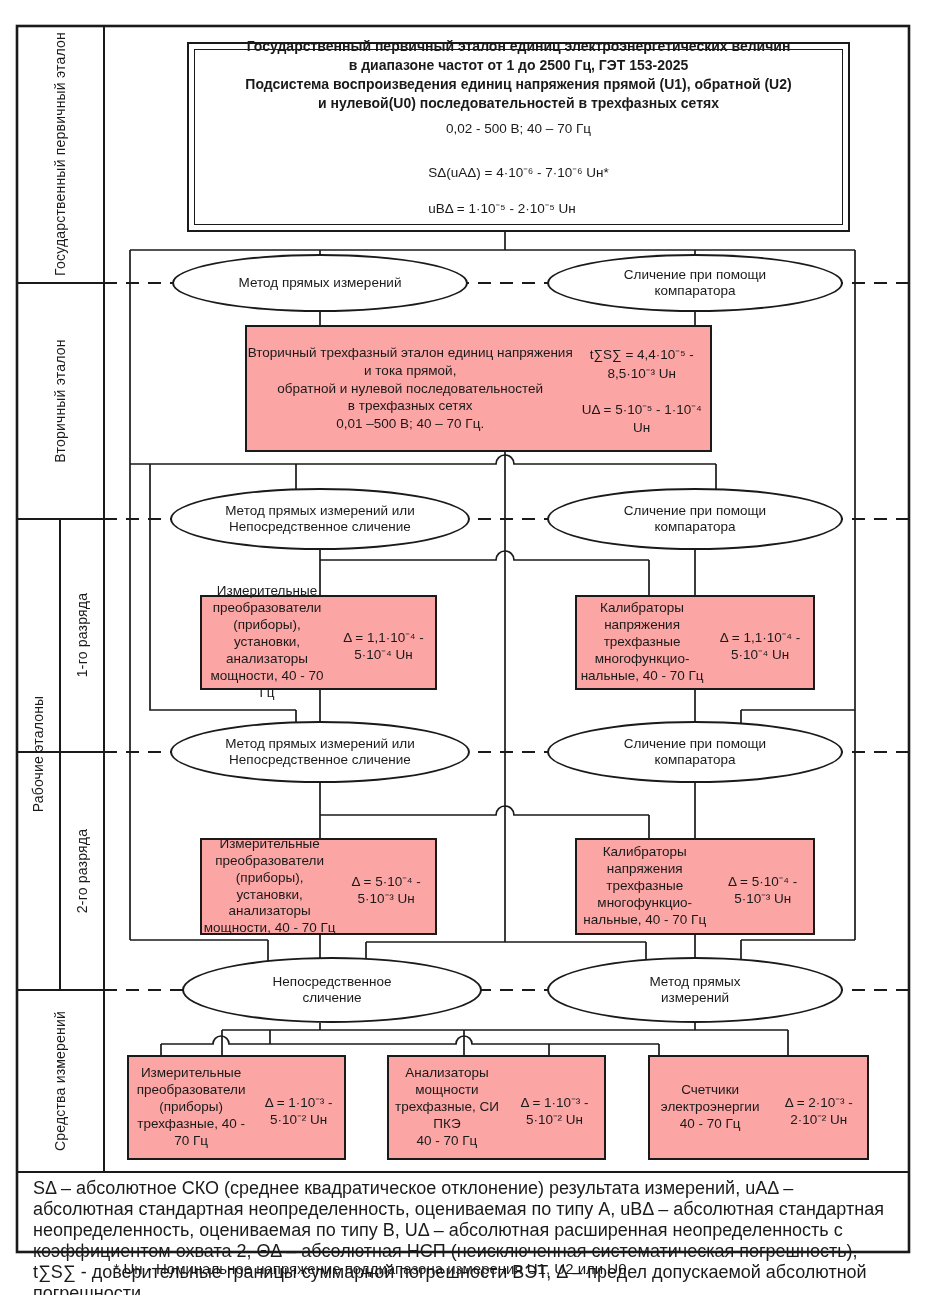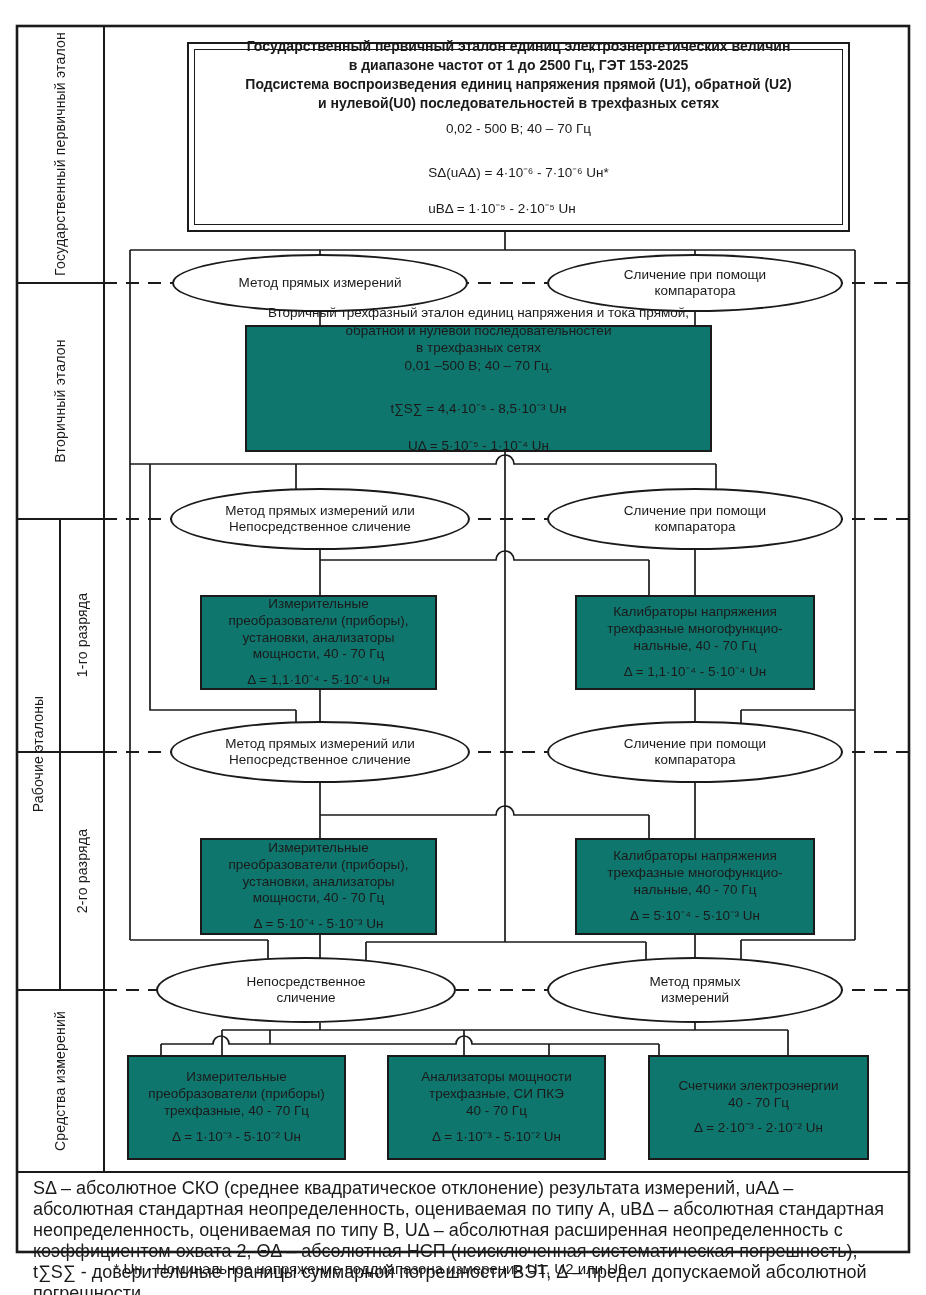--- a/index.html
+++ b/index.html
@@ -1,22 +1,22 @@
 <!DOCTYPE html>
 <html><head>
 <meta charset="utf-8">
 <style>
   html,body{margin:0;padding:0;background:#fff;}
   #canvas{position:relative;width:926px;height:1295px;background:#ffffff;overflow:hidden;
           font-family:"Liberation Sans",sans-serif;color:#1a1a1a;}
   #wires{position:absolute;left:0;top:0;}
   .vlabel{position:absolute;transform:translate(-50%,-50%) rotate(-90deg);white-space:nowrap;
           font-size:14px;letter-spacing:.2px;}
-  .node{position:absolute;border:2px solid #1a1a1a;background:#0f766e;box-sizing:border-box;
-        display:flex;flex-direction:column;align-items:center;justify-content:center;
+  .node{position:absolute;border:2px solid #1a1a1a;background:#fca5a5;box-sizing:border-box;
+        display:flex;flex-direction:row;align-items:center;justify-content:center;
         text-align:center;white-space:pre-line;font-size:13.5px;line-height:1.25;}
   .node .delta{margin-top:9px;font-size:13.5px;}
   .ellipse{position:absolute;border:2px solid #1a1a1a;border-radius:50%;background:#fff;
            box-sizing:border-box;display:flex;align-items:center;justify-content:center;
            text-align:center;white-space:pre-line;font-size:13.5px;line-height:1.2;}
   .dblbox{position:absolute;border:2px solid #1a1a1a;background:#fff;box-sizing:border-box;padding:5px;}
   .dblbox .inner{border:1.6px solid #1a1a1a;width:100%;height:100%;box-sizing:border-box;
         display:flex;flex-direction:column;align-items:center;justify-content:center;
         text-align:center;white-space:pre-line;}
   .ptitle{font-weight:bold;font-size:14px;line-height:1.35;}
@@ -163,21 +163,21 @@
 мощности, 40 - 70 Гц</div>
     <div class="delta">Δ = 5·10⁻⁴ - 5·10⁻³ Uн</div>
   </div>
   <div class="node" style="left:575px;top:838px;width:240px;height:97px">
     <div>Калибраторы напряжения
 трехфазные многофункцио-
 нальные, 40 - 70 Гц</div>
     <div class="delta">Δ = 5·10⁻⁴ - 5·10⁻³ Uн</div>
   </div>
 
-  <div class="ellipse" style="left:156px;top:957px;width:300px;height:66px">Непосредственное
+  <div class="ellipse" style="left:182px;top:957px;width:300px;height:66px">Непосредственное
 сличение</div>
   <div class="ellipse" style="left:547px;top:957px;width:296px;height:66px">Метод прямых
 измерений</div>
 
   <div class="node" style="left:127px;top:1055px;width:219px;height:105px">
     <div>Измерительные
 преобразователи (приборы)
 трехфазные, 40 - 70 Гц</div>
     <div class="delta">Δ = 1·10⁻³ - 5·10⁻² Uн</div>
   </div>

